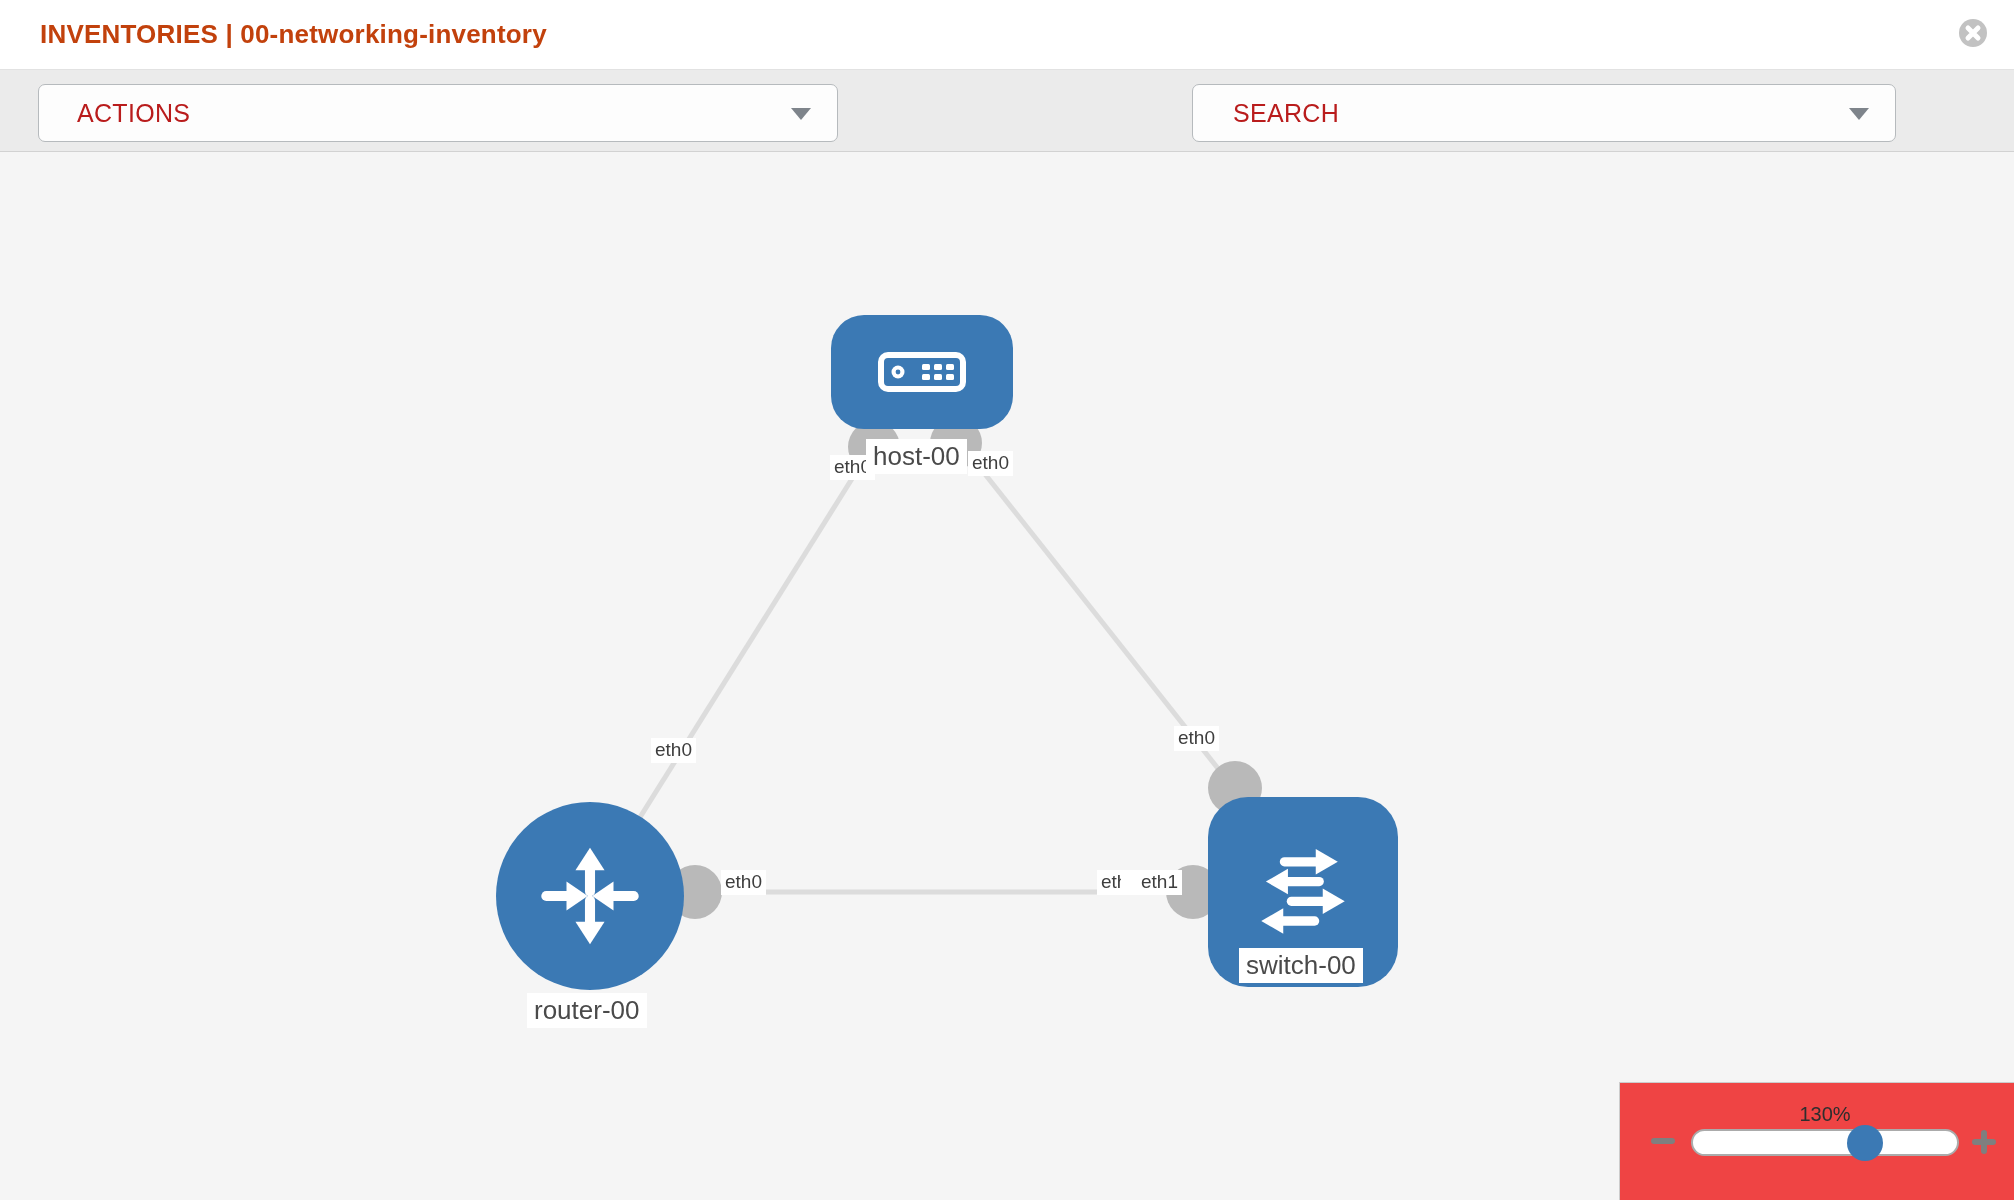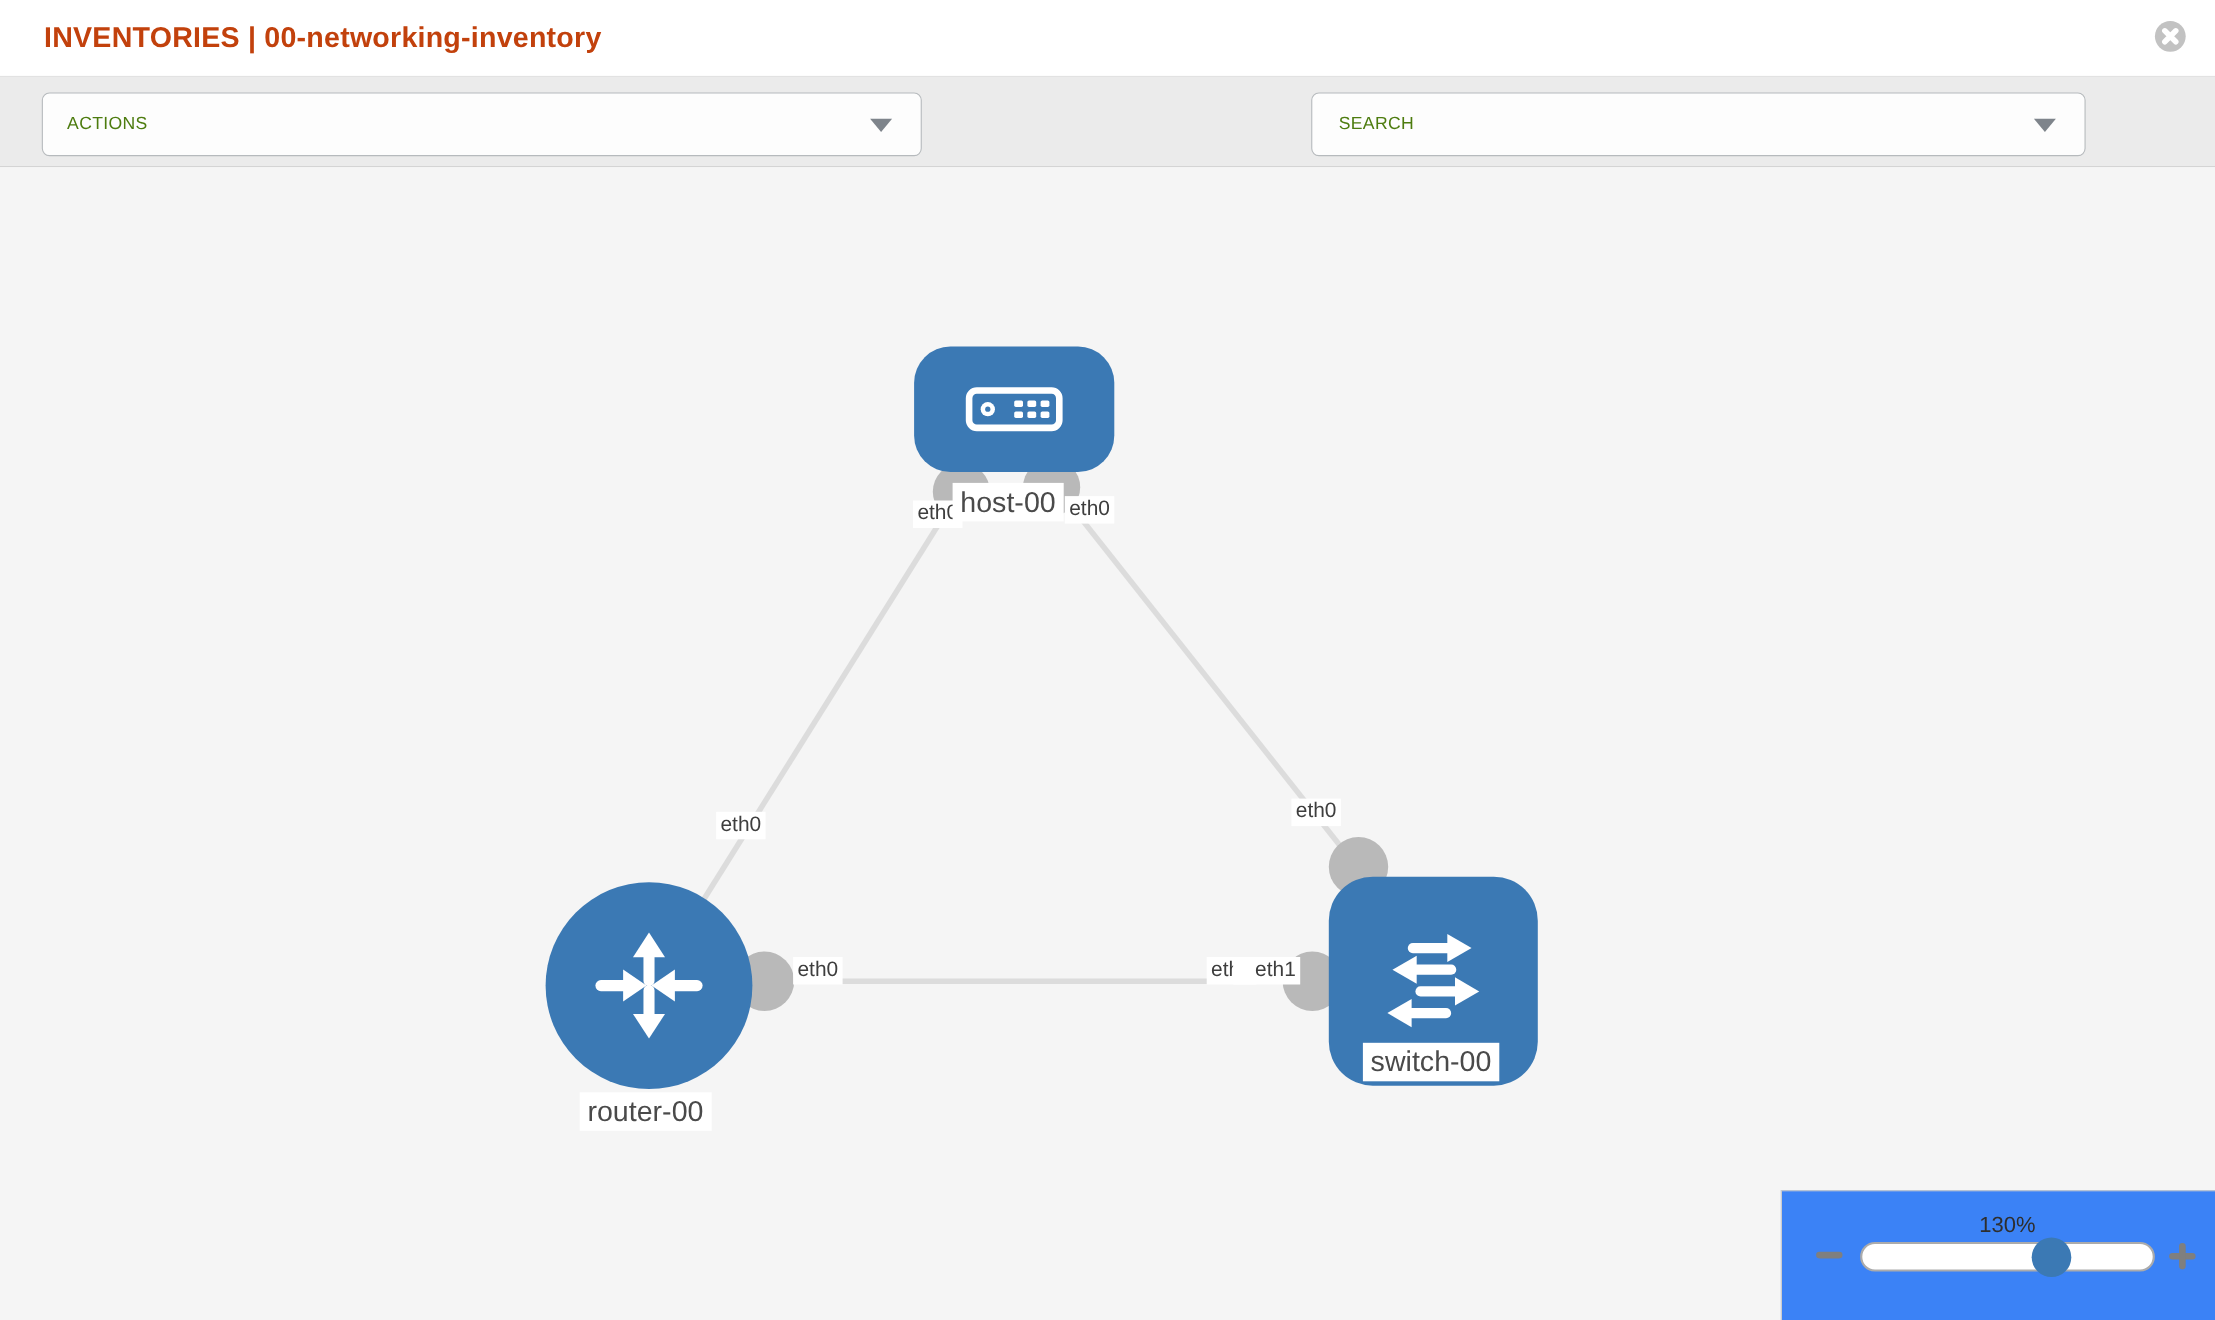--- a/index.html
+++ b/index.html
@@ -23,21 +23,21 @@
   
   .toolbar {
     position:absolute; left:0; top:70px; width:2014px; height:82px;
     background:#ebebeb; border-bottom:1px solid #d2d2d2;
   }
   .dropdown {
     position:absolute; top:14px; height:58px;
     background:#fdfdfd; border:1px solid #b6babd; border-radius:7px;
     display:flex; align-items:center; cursor:pointer;
   }
-  .dropdown .ph { font-size:16px; color:#4d7c0f; letter-spacing:0.3px; }
+  .dropdown .ph { font-size:25px; color:#b91c1c; letter-spacing:0.3px;margin-left:16px; }
   .dropdown-actions { left:38px;  width:800px; padding-left:22px; }
   .dropdown-search  { left:1192px; width:704px; padding-left:24px; }
   .caret {
     position:absolute; right:26px; top:50%; margin-top:-5px;
     width:0; height:0;
     border-left:10px solid transparent; border-right:10px solid transparent;
     border-top:12px solid #7e848b;
   }
   .tool-icon { position:absolute; top:98px; cursor:pointer; }
   .tool-icon.wrench { left:1054px; }
@@ -70,21 +70,21 @@
   .lbl-l3-router { left:721px;  top:718px; }
   .lbl-l3-under  { left:1097px; top:718px; }
   .lbl-l3-switch { left:1121px; top:718px; }
   .nlbl-host   { left:866px;  top:287px; }
   .nlbl-router { left:527px;  top:841px; }
   .nlbl-switch { left:1239px; top:796px; }
 
   
   .zoom-panel {
     position:absolute; left:1619px; top:930px; width:395px; height:118px;
-    background:#3b82f6; border-left:1px solid #cccccc; border-top:1px solid #cccccc;
+    background:#ef4444; border-left:1px solid #cccccc; border-top:1px solid #cccccc;
   }
   .zoom-level {
     position:absolute; left:71px; top:20px; width:268px;
     text-align:center; font-size:20px; color:#2e2e2e;
   }
   .zoom-minus {
     position:absolute; left:31px; top:55px; width:24px; height:6px;
     background:#7f7f7f; border-radius:3px; cursor:pointer;
   }
   .zoom-track {

